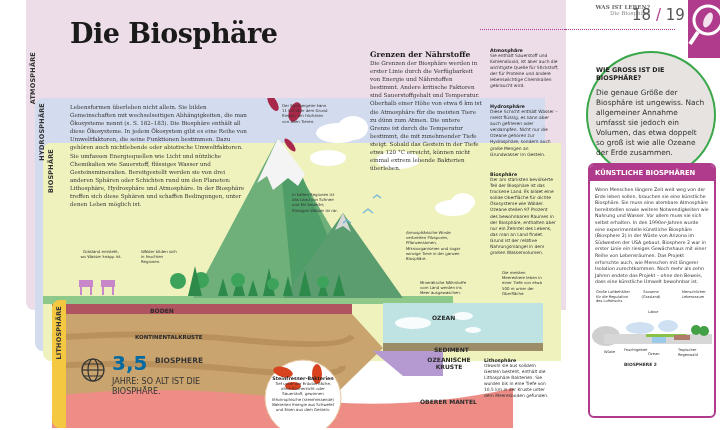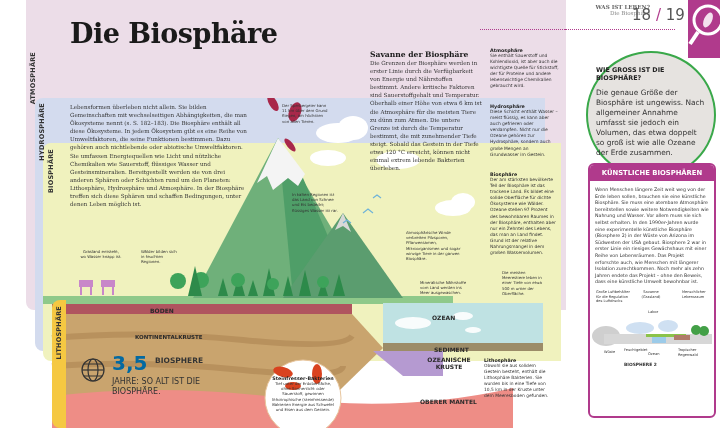--- a/index.html
+++ b/index.html
@@ -24,21 +24,21 @@
   .head-sub { font-family: "DejaVu Serif", serif; font-size: 5.6px; color: #888; }
   .pagenum { position: absolute; left: 632px; top: 6px; font-family: "DejaVu Sans", sans-serif; font-size: 15px; color: #555; }
   .pagenum .slash { color: #b03a8c; }
   .dotline { position: absolute; left: 565px; top: 29px; width: 110px; border-top: 1.5px dotted #b03a8c; }
   .dotline-left { position: absolute; left: 480px; top: 29px; width: 85px; border-top: 1.5px dotted #b03a8c; }
   .mag { position: absolute; left: 688px; top: 0; width: 32px; height: 58px; background: #b03a8c; }
   .circle-box { position: absolute; left: 586px; top: 51px; width: 130px; height: 128px; border-radius: 50%; background: #e6e3e0; border: 2px solid #3aa84a; text-align: left; padding: 13px 8px 0; }
   .circle-title { font-family: "DejaVu Sans", sans-serif; font-weight: bold; font-size: 6.4px; line-height: 8px; color: #222; }
   .circle-text { font-family: "DejaVu Sans", sans-serif; font-size: 7.4px; line-height: 10px; color: #333; margin-top: 6px; }
   .kb { position: absolute; left: 588px; top: 163px; width: 128px; height: 255px; border: 2px solid #b03a8c; border-radius: 6px; background: #fff; overflow: hidden; }
-  .kb-title { background: #b03a8c; color: #fff; font-family: "DejaVu Sans", sans-serif; font-weight: bold; font-size: 6.8px; padding: 4px 5px; text-align: center; }
+  .kb-title { background: #b03a8c; color: #fff; font-family: "DejaVu Sans", sans-serif; font-weight: bold; font-size: 6.8px; padding: 4px 5px; }
   .kb-text { font-family: "DejaVu Sans", sans-serif; font-size: 4.7px; line-height: 6.6px; color: #333; padding: 6px 5px 0; }
   .tag { position: absolute; font-family: "DejaVu Sans", sans-serif; font-weight: bold; font-size: 6px; color: #2a2a2a; text-align: center; }
   .cap { position: absolute; font-family: "DejaVu Sans", sans-serif; font-size: 3.9px; line-height: 5.2px; color: #333; }
 </style>
 </head>
 <body>
 
 <div class="page">
 
   <div class="band band-atmo"></div>
@@ -141,21 +141,21 @@
   <div class="vlabel" style="left:47px;top:149px;">BIOSPHÄRE</div>
   <div class="vlabel" style="left:55px;top:306px;">LITHOSPHÄRE</div>
 
   <h1 class="title">Die Biosphäre</h1>
 
   <div style="position:absolute;left:70px;top:103px;width:178px;">
     <p class="body-serif">Lebensformen überleben nicht allein. Sie bilden Gemeinschaften mit wechselseitigen Abhängigkeiten, die man Ökosysteme nennt (s. S. 182–183). Die Biosphäre enthält all diese Ökosysteme. In jedem Ökosystem gibt es eine Reihe von Umweltfaktoren, die seine Funktionen bestimmen. Dazu gehören auch nichtlebende oder abiotische Umweltfaktoren. Sie umfassen Energiequellen wie Licht und nützliche Chemikalien wie Sauerstoff, flüssiges Wasser und Gesteinsmineralien. Bereitgestellt werden sie von drei anderen Sphären oder Schichten rund um den Planeten: Lithosphäre, Hydrosphäre und Atmosphäre. In der Biosphäre treffen sich diese Sphären und schaffen Bedingungen, unter denen Leben möglich ist.</p>
   </div>
 
   <div style="position:absolute;left:370px;top:50px;width:112px;">
-    <div class="h-serif">Savanne der Biosphäre</div>
+    <div class="h-serif">Grenzen der Nährstoffe</div>
     <p class="body-serif">Die Grenzen der Biosphäre werden in erster Linie durch die Verfügbarkeit von Energie und Nährstoffen bestimmt. Andere kritische Faktoren sind Sauerstoffgehalt und Temperatur. Oberhalb einer Höhe von etwa 6 km ist die Atmosphäre für die meisten Tiere zu dünn zum Atmen. Die untere Grenze ist durch die Temperatur bestimmt, die mit zunehmender Tiefe steigt. Sobald das Gestein in der Tiefe etwa 120 °C erreicht, können nicht einmal extrem lebende Bakterien überleben.</p>
   </div>
 
   <div style="position:absolute;left:490px;top:48px;width:70px;">
     <div class="h-sans">Atmosphäre</div>
     <p class="body-sans">Sie enthält Sauerstoff und Kohlendioxid, ist aber auch die wichtigste Quelle für Stickstoff, der für Proteine und andere lebenswichtige Chemikalien gebraucht wird.</p>
   </div>
   <div style="position:absolute;left:490px;top:104px;width:68px;">
     <div class="h-sans">Hydrosphäre</div>
     <p class="body-sans">Diese Schicht enthält Wasser – meist flüssig, es kann aber auch gefrieren oder verdampfen. Nicht nur die Ozeane gehören zur Hydrosphäre, sondern auch große Mengen an Grundwasser im Gestein.</p>

